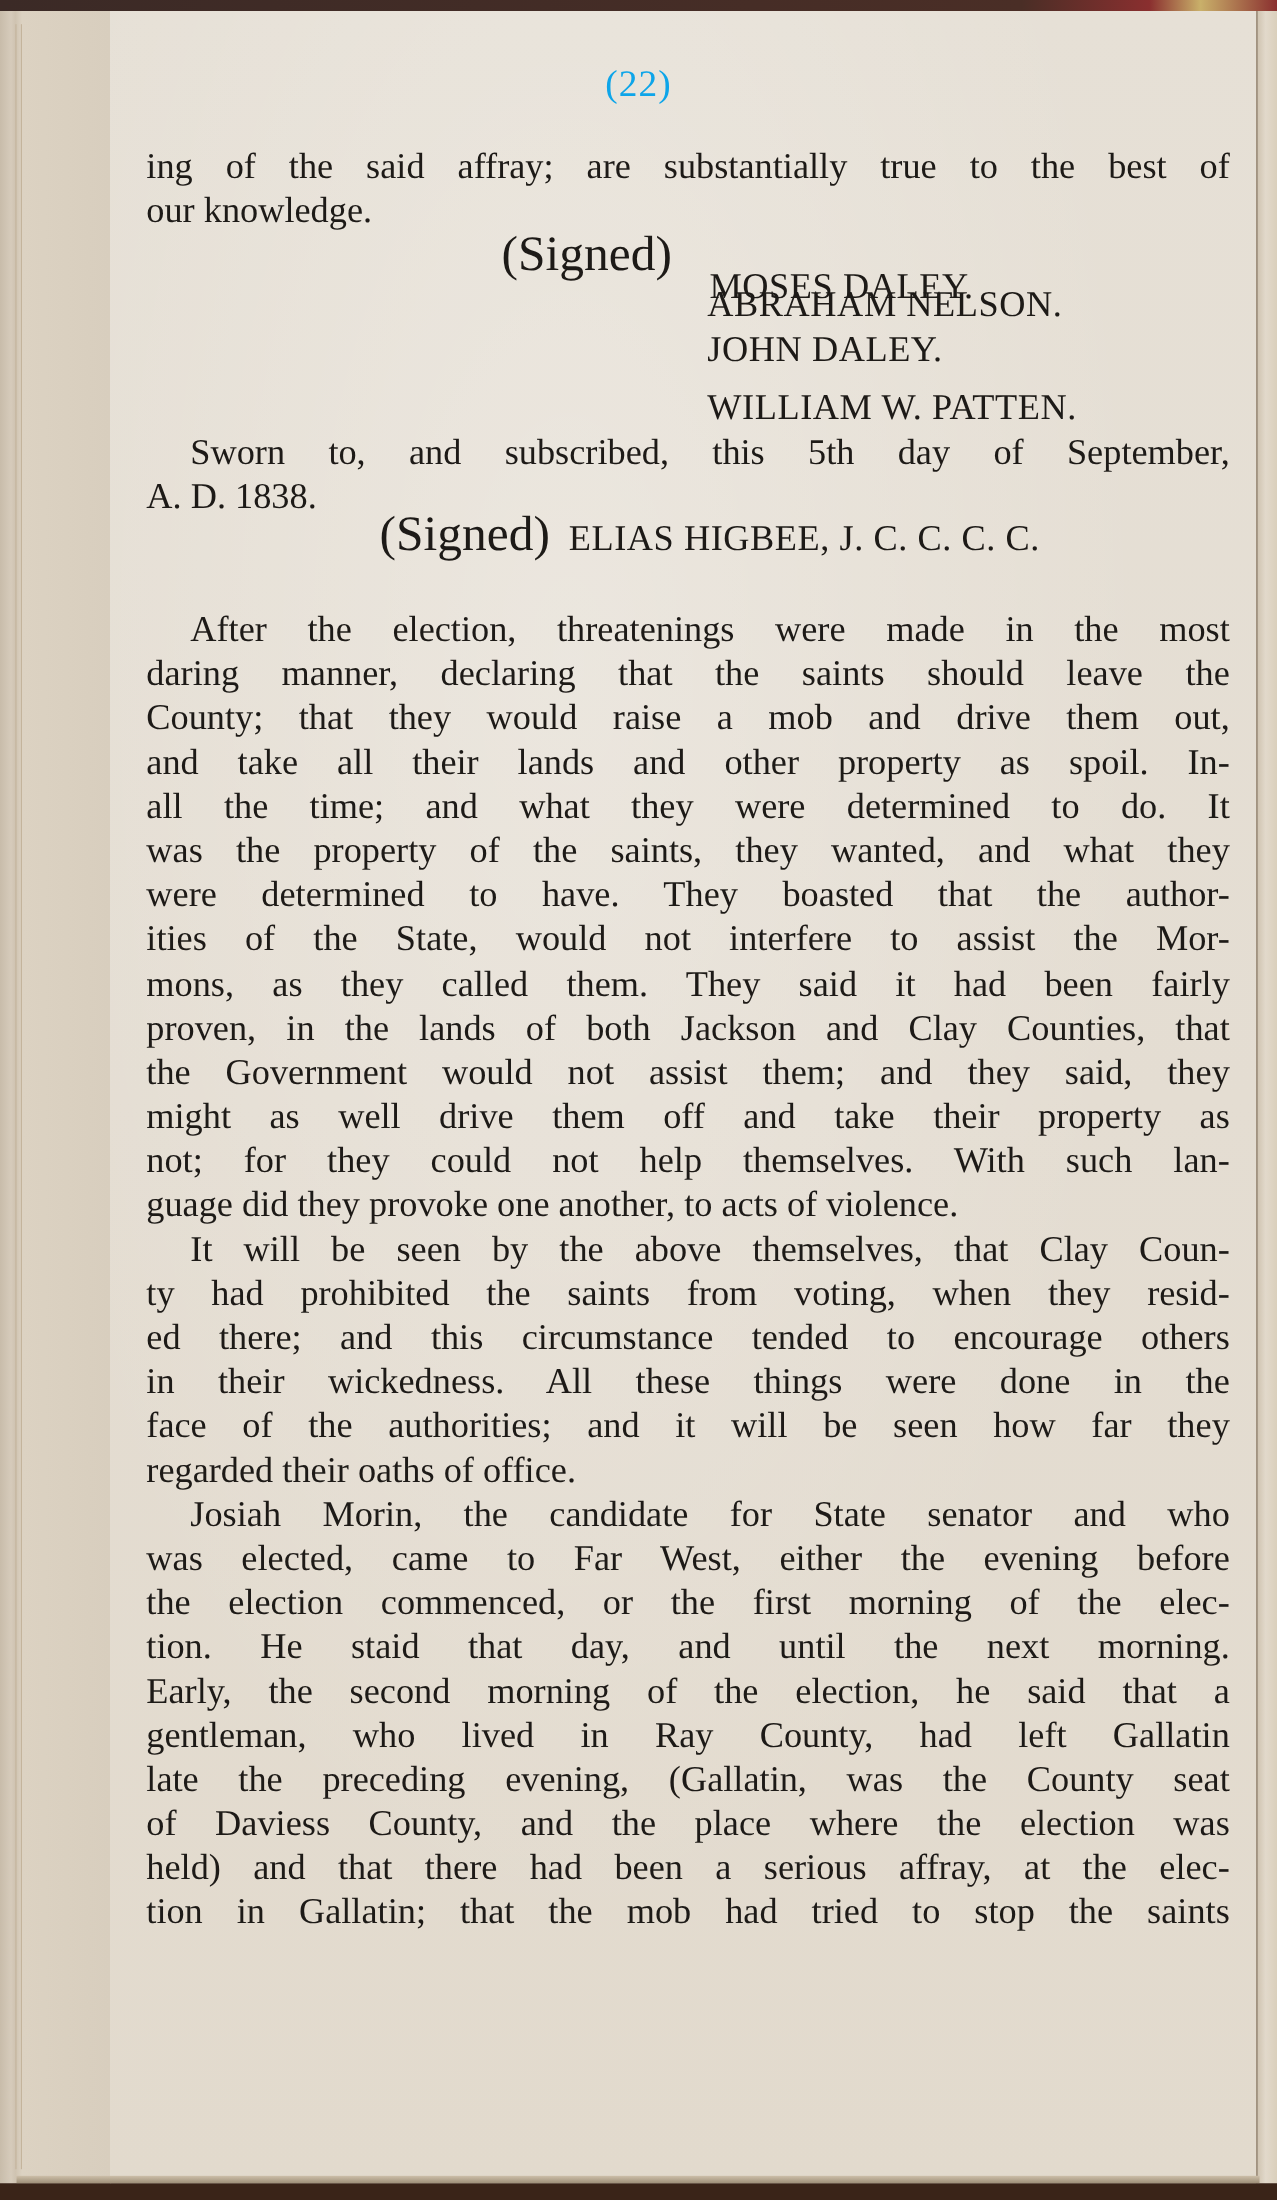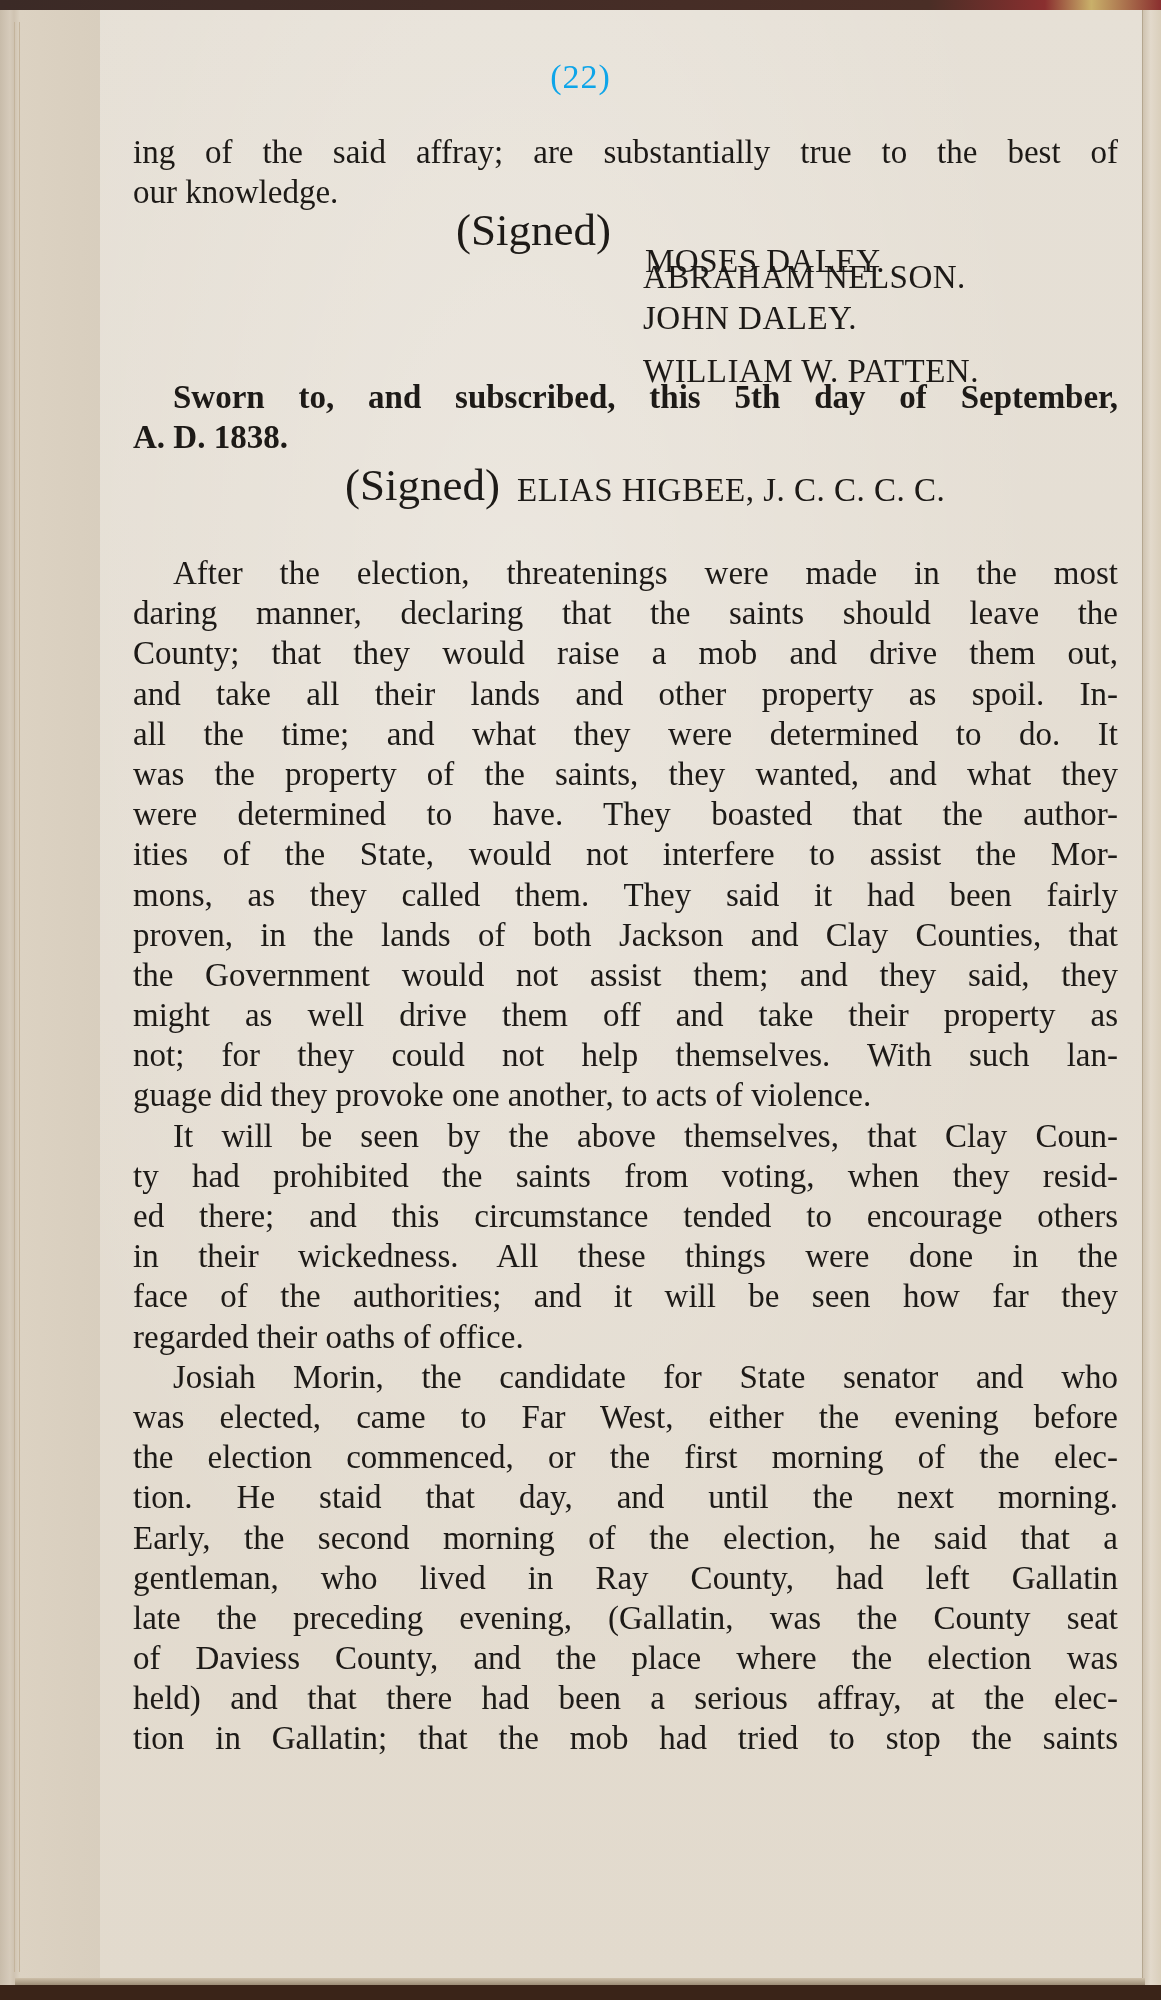--- a/index.html
+++ b/index.html
@@ -48,21 +48,21 @@
       position: absolute; left: 0; top: 58px; width: 1161px; text-align: center;
       font-size: 34px; color: #0ea5e9; letter-spacing: 1px;
     }
     .line { white-space: nowrap; text-align: justify; text-align-last: justify; height: 40.2px; }
     .line.last { text-align-last: left; }
     .indent { padding-left: 40px; }
     .signed-label { position: absolute; font-size: 45px; }
     .sig-name { position: absolute; font-size: 33px; letter-spacing: 0.5px; }
     .block1 { position: absolute; top: 92px; left: 0; width: 985px; }
     .sigs { position: absolute; top: 175px; left: 0; width: 985px; height: 170px; }
-    .sworn { position: absolute; top: 337px; left: 0; width: 985px; font-weight: bold; }
+    .sworn { position: absolute; top: 352px; left: 0; width: 985px; }
     .higbee { position: absolute; top: 430px; left: 0; width: 985px; height: 40px; }
     .body-text { position: absolute; top: 513px; left: 0; width: 985px; }
   </style>
 </head>
 <body>
 
 <div class="cover-top"></div>
 <div class="page-stack-left"></div>
 <div class="page"></div>
 <div class="page-edge-right"></div>

